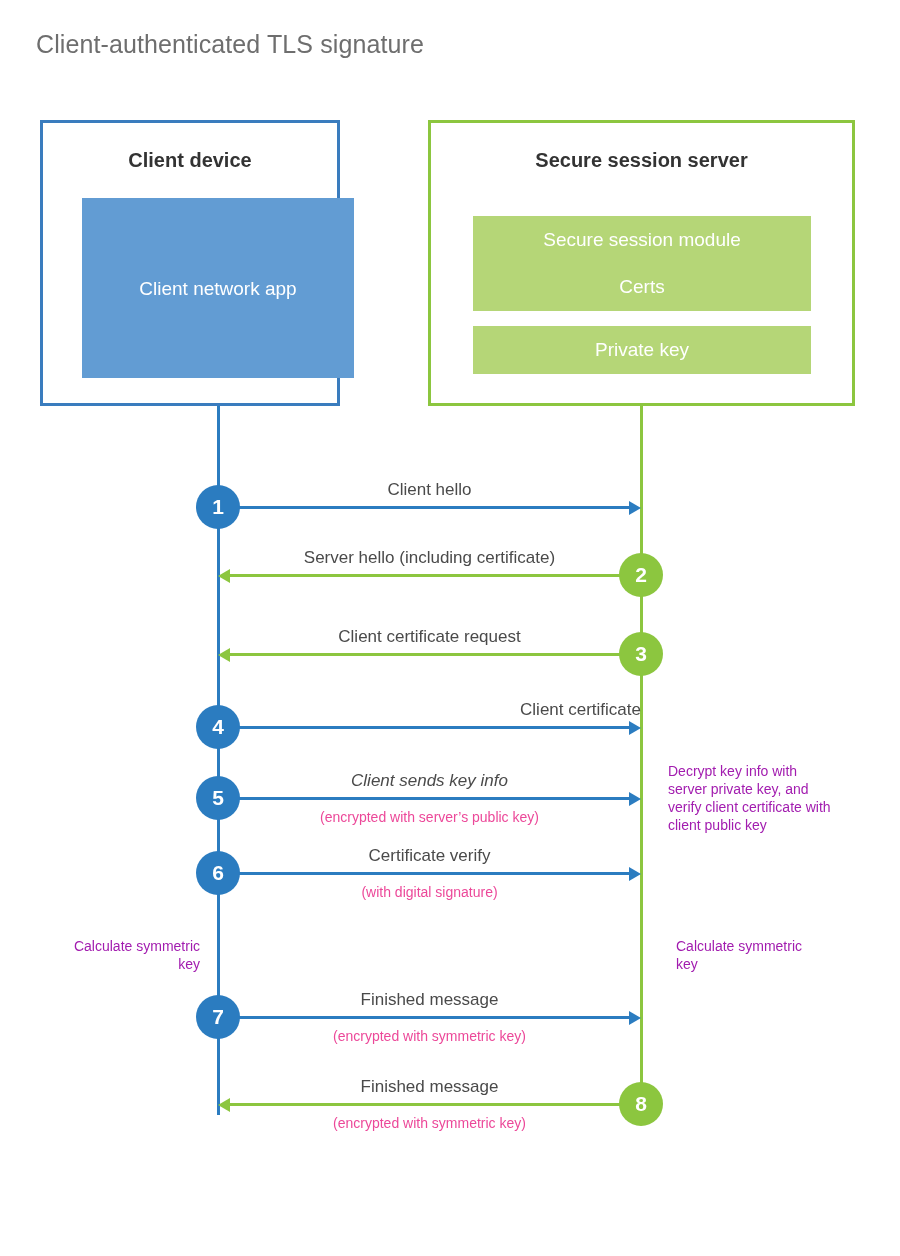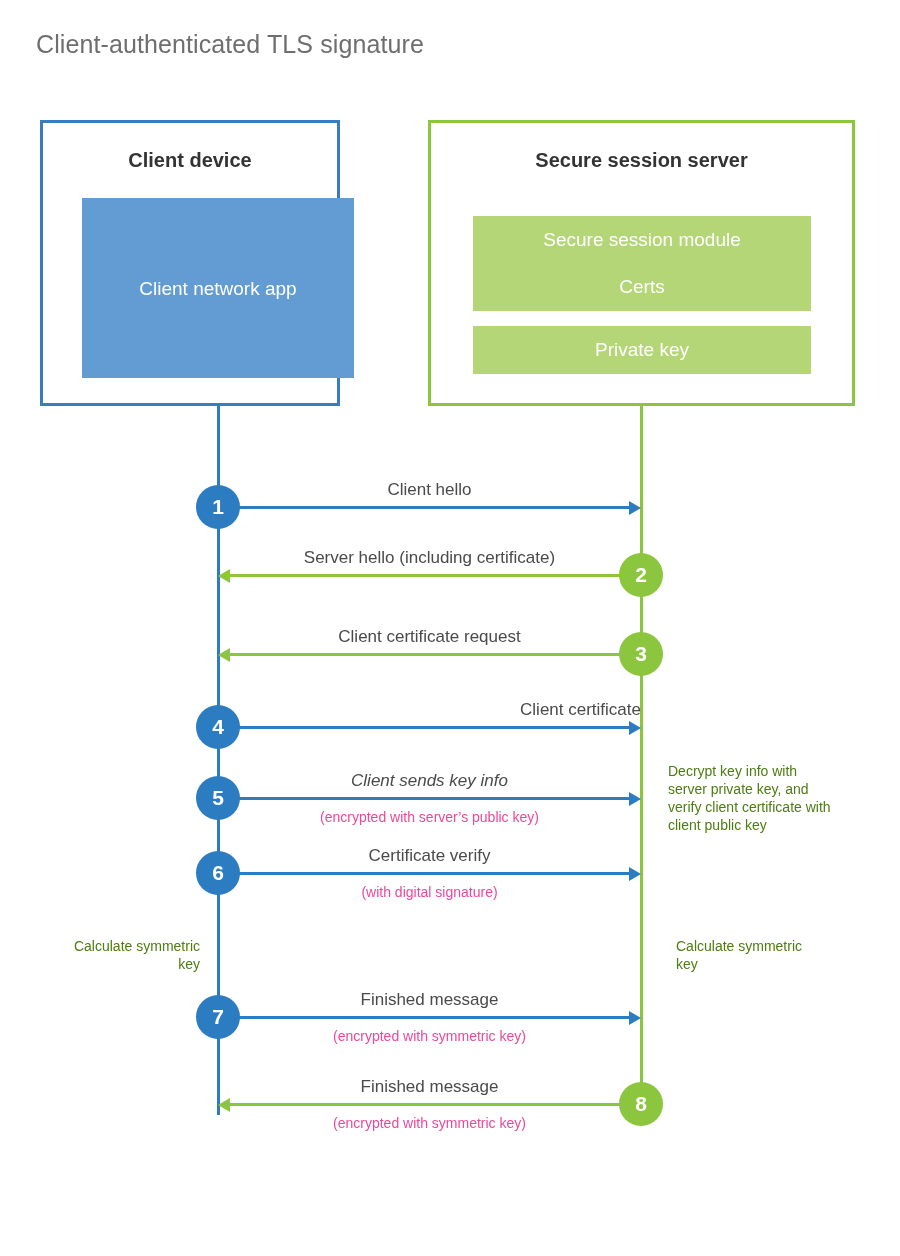--- a/index.html
+++ b/index.html
@@ -150,21 +150,21 @@
     color: #ec4899;
     text-align: center;
     white-space: nowrap;
   }
 
   
   .side-note {
     position: absolute;
     font-size: 14px;
     line-height: 18px;
-    color: #4d7c0f;
+    color: #a21caf;
   }
   .side-note.left-align { text-align: left; }
   .side-note.right-align { text-align: right; }
 </style>
 </head>
 <body>
 
 <div id="canvas">
 
   <div class="title">Client-authenticated TLS signature</div>

